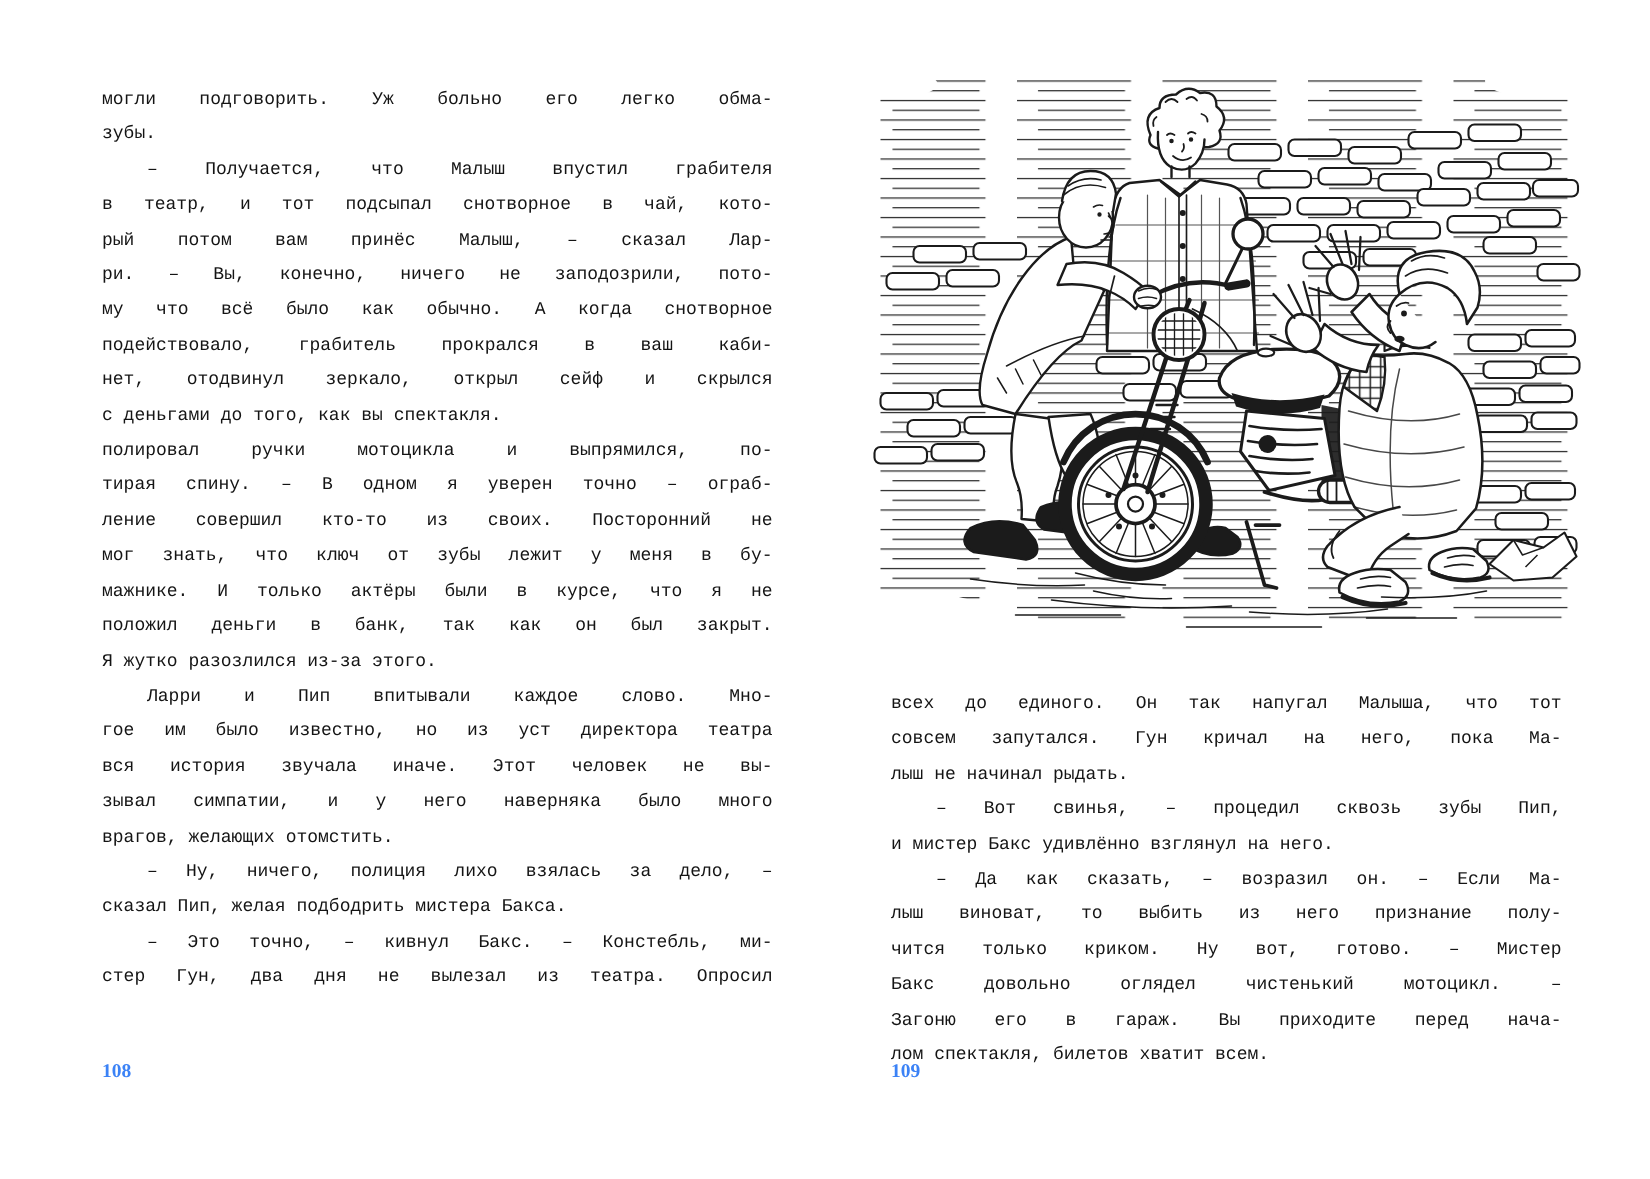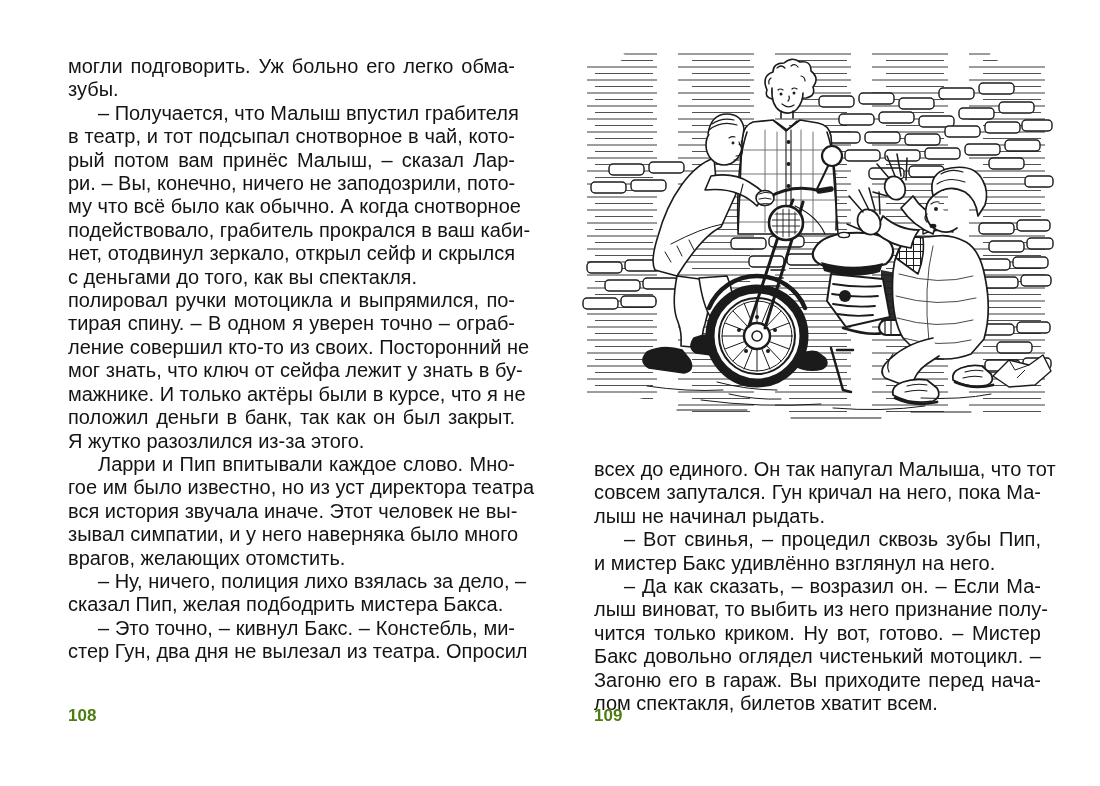--- a/index.html
+++ b/index.html
@@ -2,30 +2,30 @@
 <html><head>
 <meta charset="utf-8">
 <style>
   html,body { margin:0; padding:0; background:#ffffff; }
   #book-spread {
     position:relative; width:1100px; height:786px; background:#ffffff;
     overflow:hidden;
   }
   .textcol {
     position:absolute; width:447px;
-    font-family:Liberation Sans, sans-serif;
-    font-size:20px; line-height:23.4px; color:#141414;
+    font-family:Liberation Mono, monospace;
+    font-size:12px; line-height:23.4px; color:#141414;
   }
   .line { text-align:justify; text-align-last:justify; white-space:nowrap; }
   .line.para-end { text-align-last:left; }
   .line.indent { text-indent:30px; }
   .pagenum {
     position:absolute; top:706px;
-    font-family:Liberation Sans, sans-serif; font-weight:700;
-    font-size:17px; color:#4d7c0f;
+    font-family:Liberation Serif, serif; font-weight:700;
+    font-size:13px; color:#3b82f6;
   }
   #pagenum-left { left:68px; }
   #pagenum-right { left:594px; width:447px; text-align:left; }
   #left-text { left:68px; top:55px; }
   #right-text { left:594px; top:458px; }
   #illustration-box { position:absolute; left:581px; top:38px; width:474px; height:392px; }
   svg { display:block; }
 </style>
 </head>
 <body>
@@ -39,21 +39,21 @@
       <div class="line">в театр, и тот подсыпал снотворное в чай, кото-</div>
       <div class="line">рый потом вам принёс Малыш, – сказал Лар-</div>
       <div class="line">ри. – Вы, конечно, ничего не заподозрили, пото-</div>
       <div class="line">му что всё было как обычно. А когда снотворное</div>
       <div class="line">подействовало, грабитель прокрался в ваш каби-</div>
       <div class="line">нет, отодвинул зеркало, открыл сейф и скрылся</div>
       <div class="line para-end">с деньгами до того, как вы спектакля.</div>
       <div class="line">полировал ручки мотоцикла и выпрямился, по-</div>
       <div class="line">тирая спину. – В одном я уверен точно – ограб-</div>
       <div class="line">ление совершил кто-то из своих. Посторонний не</div>
-      <div class="line">мог знать, что ключ от сейфа лежит у знать в бу-</div>
+      <div class="line">мог знать, что ключ от зубы лежит у меня в бу-</div>
       <div class="line">мажнике. И только актёры были в курсе, что я не</div>
       <div class="line">положил деньги в банк, так как он был закрыт.</div>
       <div class="line para-end">Я жутко разозлился из-за этого.</div>
       <div class="line indent">Ларри и Пип впитывали каждое слово. Мно-</div>
       <div class="line">гое им было известно, но из уст директора театра</div>
       <div class="line">вся история звучала иначе. Этот человек не вы-</div>
       <div class="line">зывал симпатии, и у него наверняка было много</div>
       <div class="line para-end">врагов, желающих отомстить.</div>
       <div class="line indent">– Ну, ничего, полиция лихо взялась за дело, –</div>
       <div class="line para-end">сказал Пип, желая подбодрить мистера Бакса.</div>

